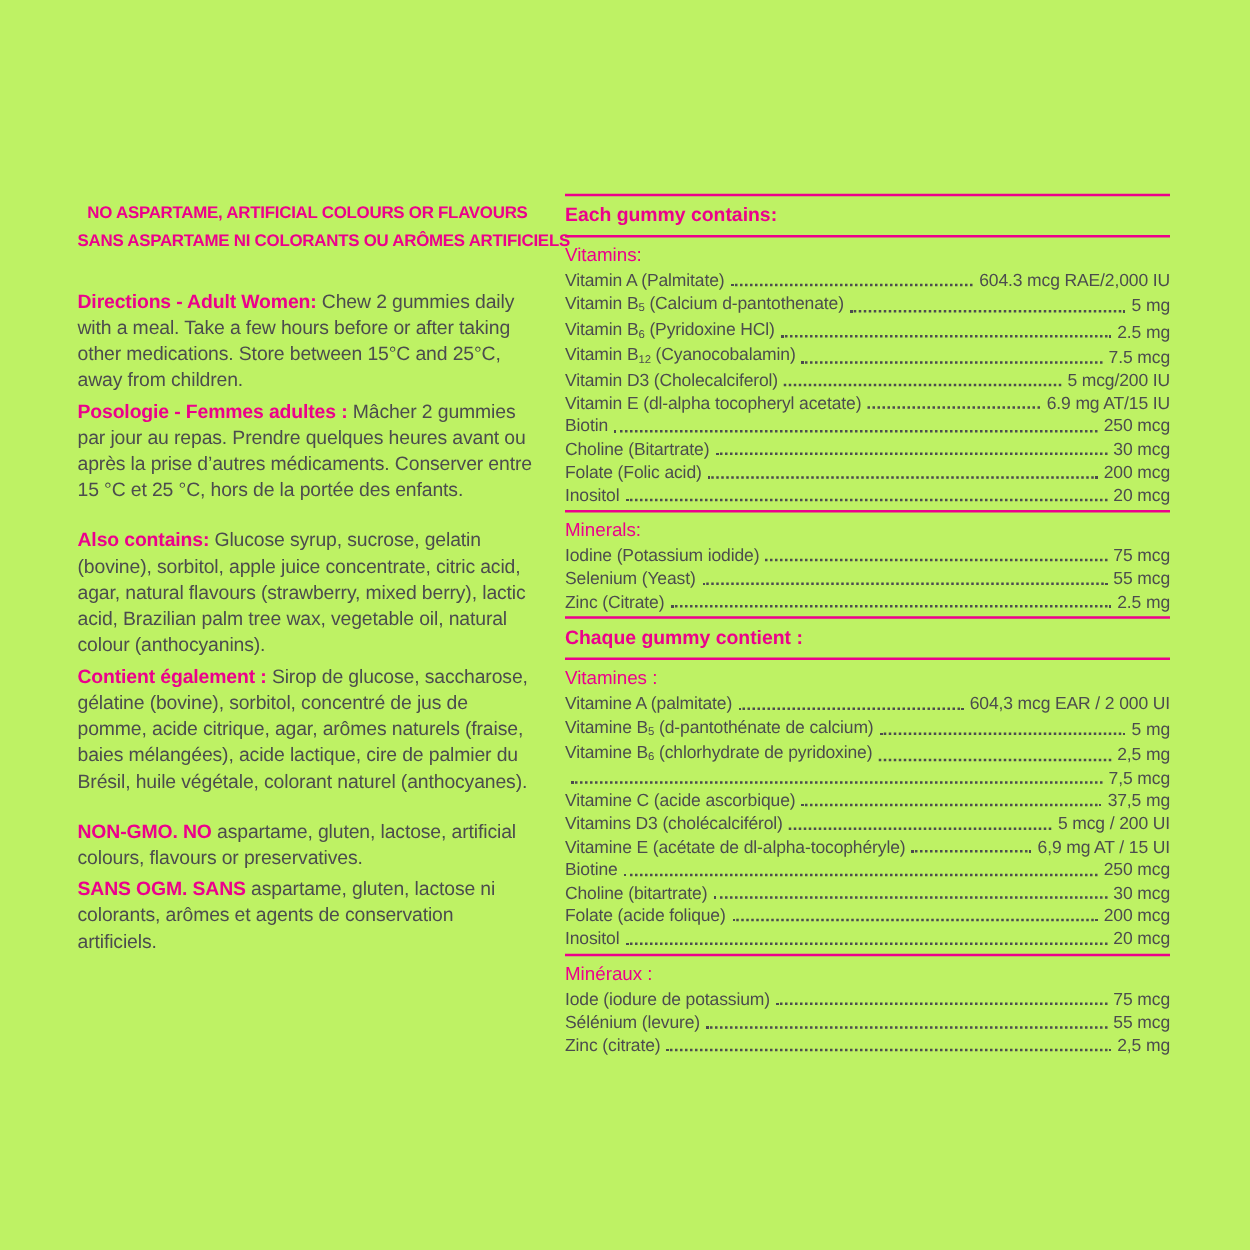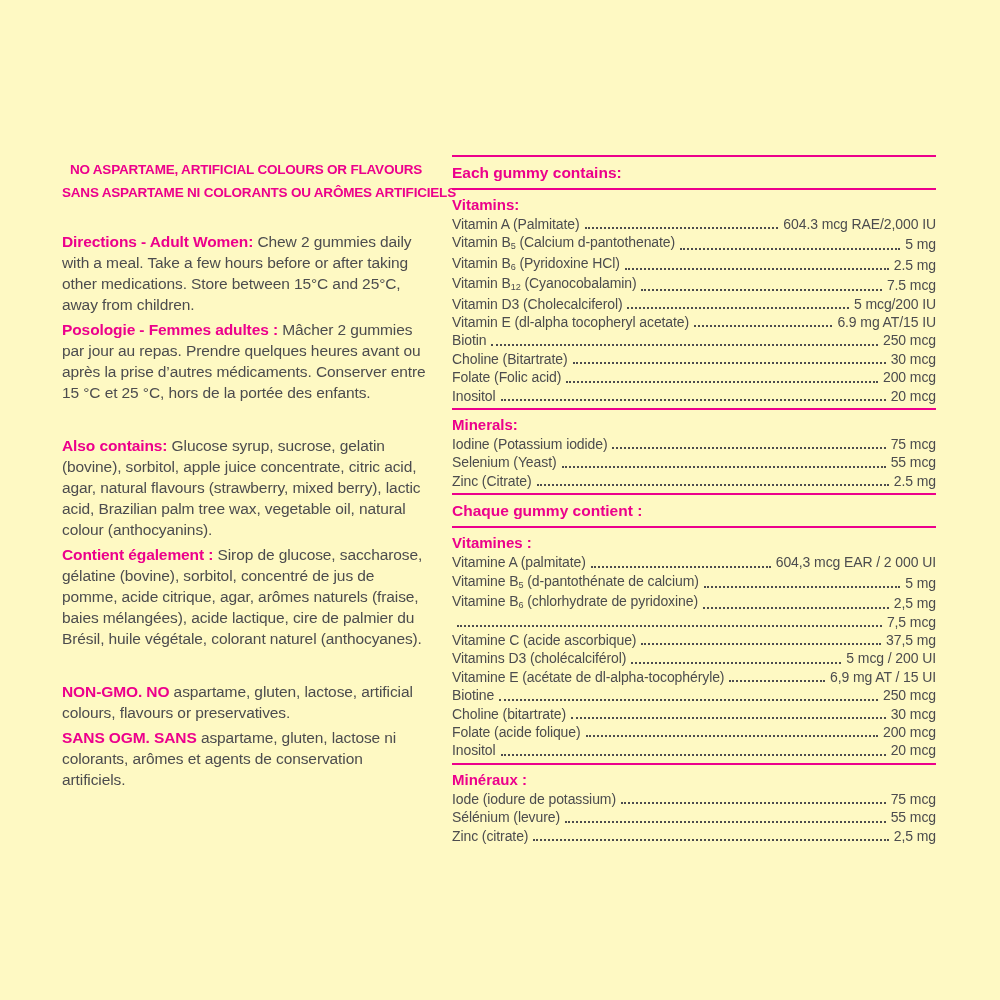--- a/index.html
+++ b/index.html
@@ -1,32 +1,32 @@
 <!DOCTYPE html>
 <html style="--pink: #EC008C; --ink: #4C4C4E;"><head>
 <meta charset="utf-8">
 <style>
   :root { --pink:#EC008C; --ink:#4C4C4E; }
   * { margin:0; padding:0; box-sizing:border-box; }
   body { background:#ffffff; font-family:"Liberation Sans","DejaVu Sans",sans-serif; }
-  .page { position:relative; width:1000px; height:1000px; background:#fef9c3; overflow:hidden; }
+  .page { position:relative; width:1000px; height:1000px; background:#bef264; overflow:hidden; }
 
   
   .left-col { position:absolute; left:62px; top:158px; width:368px; color:var(--ink); }
   .headline { text-align:center; color:var(--pink); font-weight:bold; font-size:13.5px;
               line-height:23px; letter-spacing:-0.2px; margin-bottom:27px; white-space:nowrap; }
   .para { font-size:15.5px; line-height:21px; letter-spacing:-0.1px; margin-bottom:4px; }
-  .para.gap { margin-top:32px; }
+  .para.gap { margin-top:19px; }
   .lead { color:var(--pink); font-weight:bold; }
 
   
   .right-col { position:absolute; left:452px; top:152px; width:484px; color:var(--ink); }
   .rule { border:none; border-top:2.5px solid var(--pink); margin:3px 0; }
   .facts-header { color:var(--pink); font-weight:bold; font-size:15.5px; line-height:20px; padding:3px 0 2px; }
-  .section-title { color:var(--pink); font-weight:bold; font-size:15px; line-height:19px; padding:2px 0 1px; }
+  .section-title { color:var(--pink); font-weight:normal; font-size:15px; line-height:19px; padding:2px 0 1px; }
   .row { display:flex; font-size:14px; line-height:18.4px; letter-spacing:-0.1px;align-items:flex-end; }
   .row .name { white-space:nowrap; }
   .row .name sub { font-size:0.65em; vertical-align:baseline; position:relative; top:0.22em; }
   .row .leader { flex:1 1 auto; min-width:10px; border-bottom:2px dotted var(--ink); margin:0 5px 4px 5px; }
   .row .value { white-space:nowrap; }
 </style>
 </head>
 <body>
 
 <div class="page">

